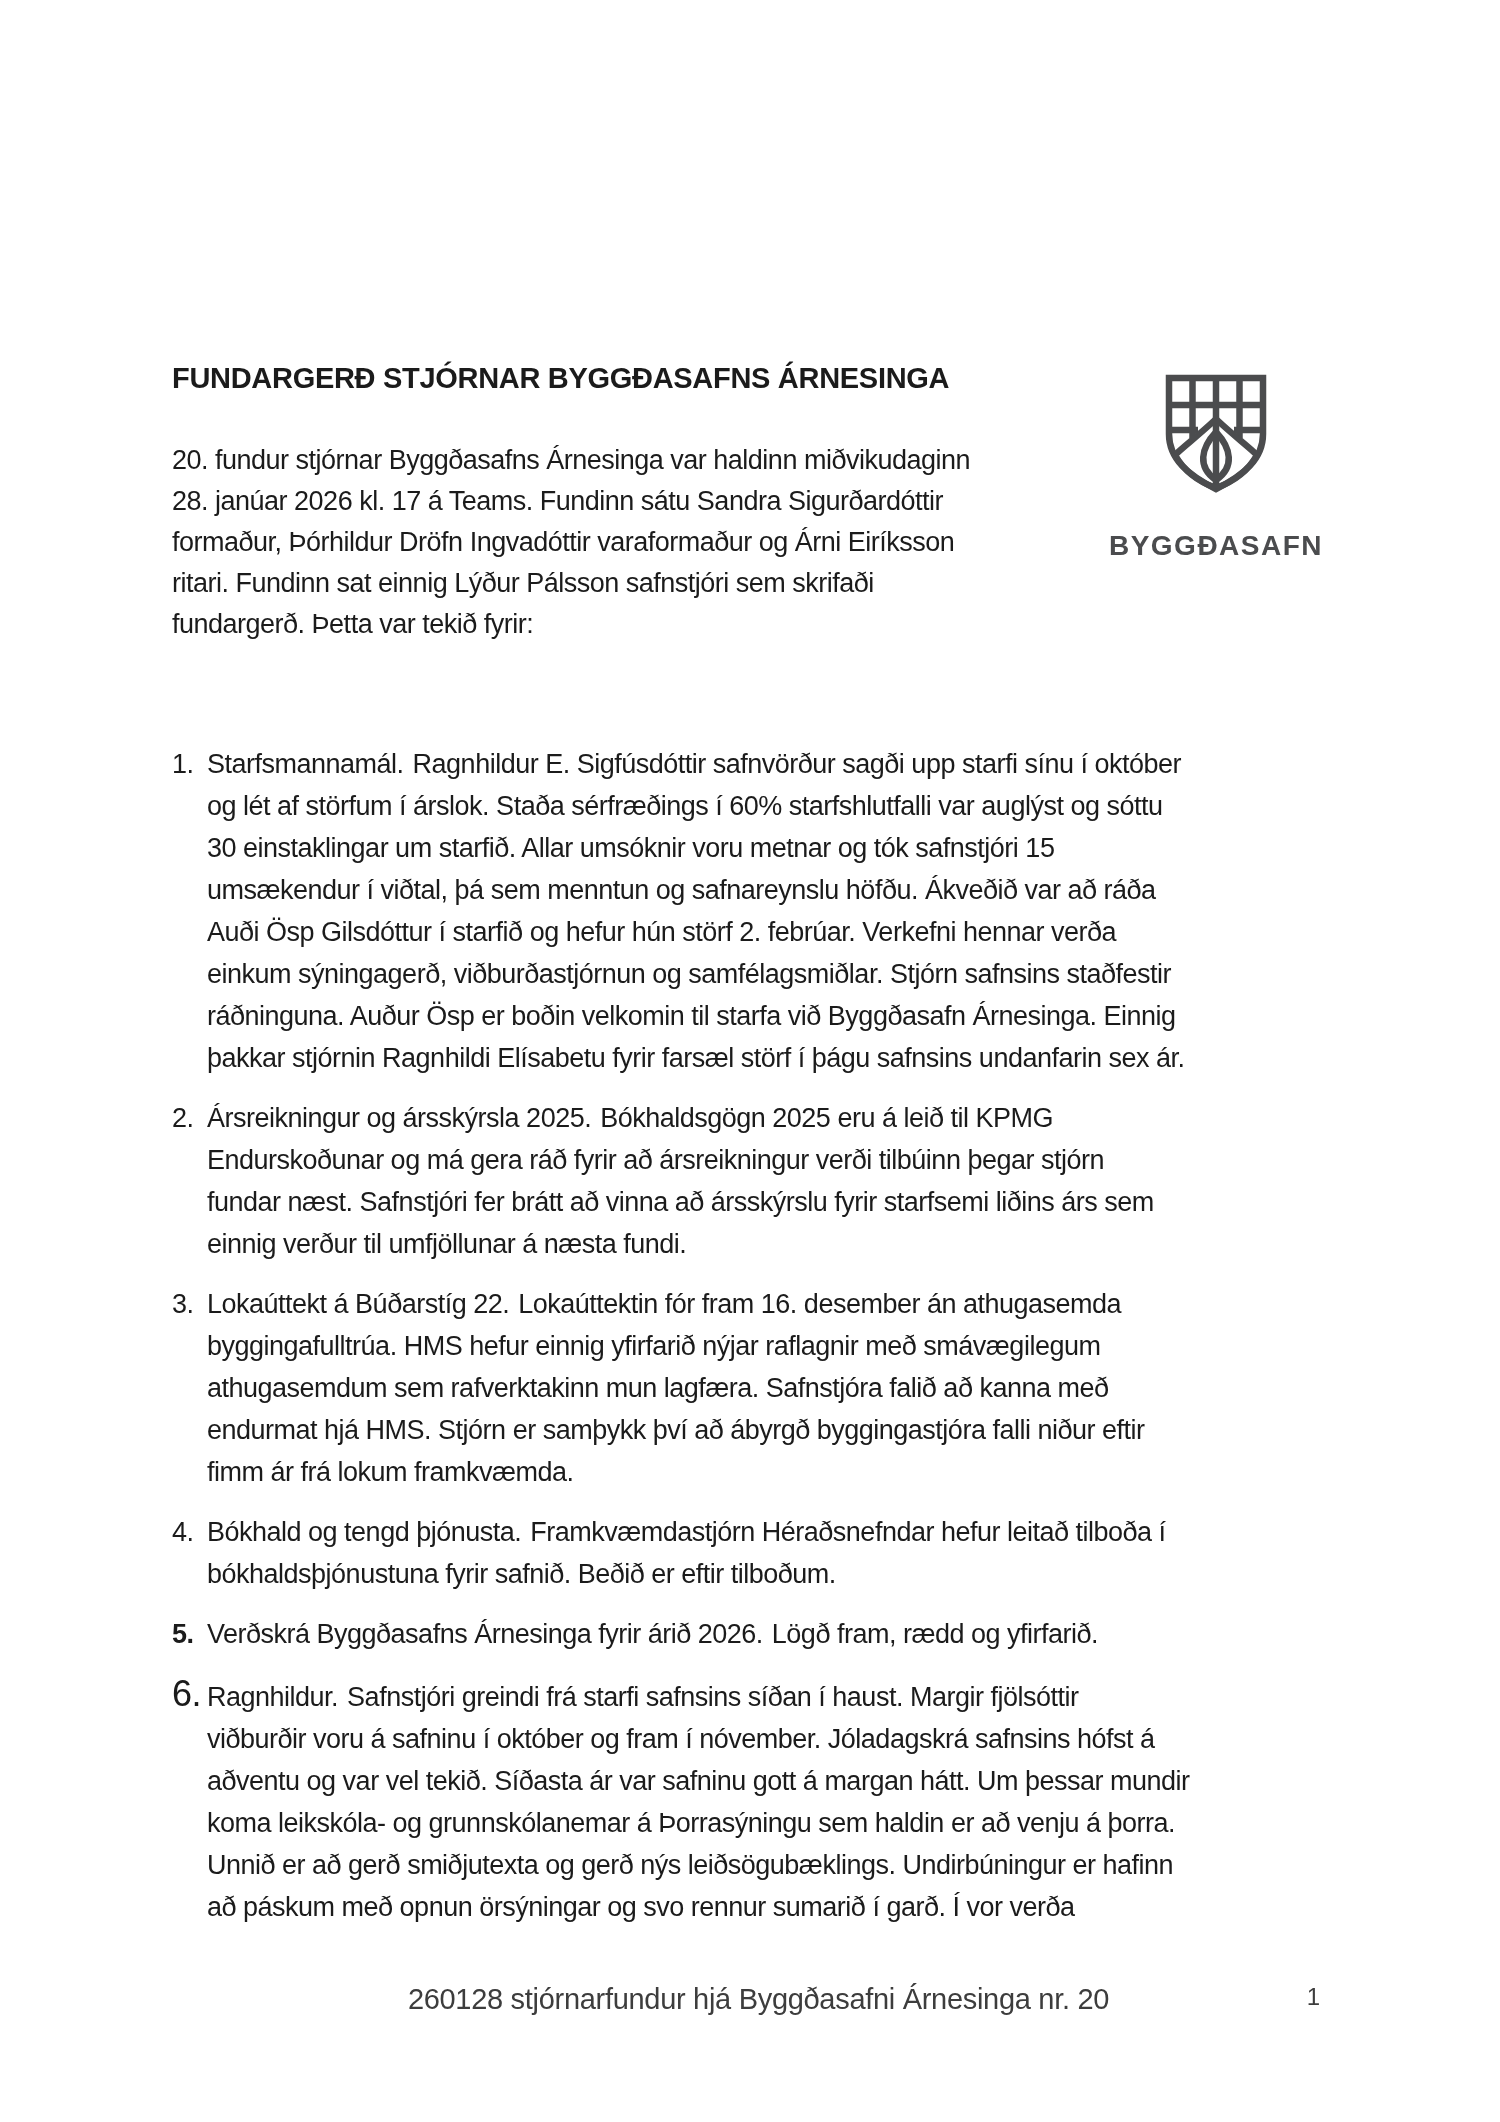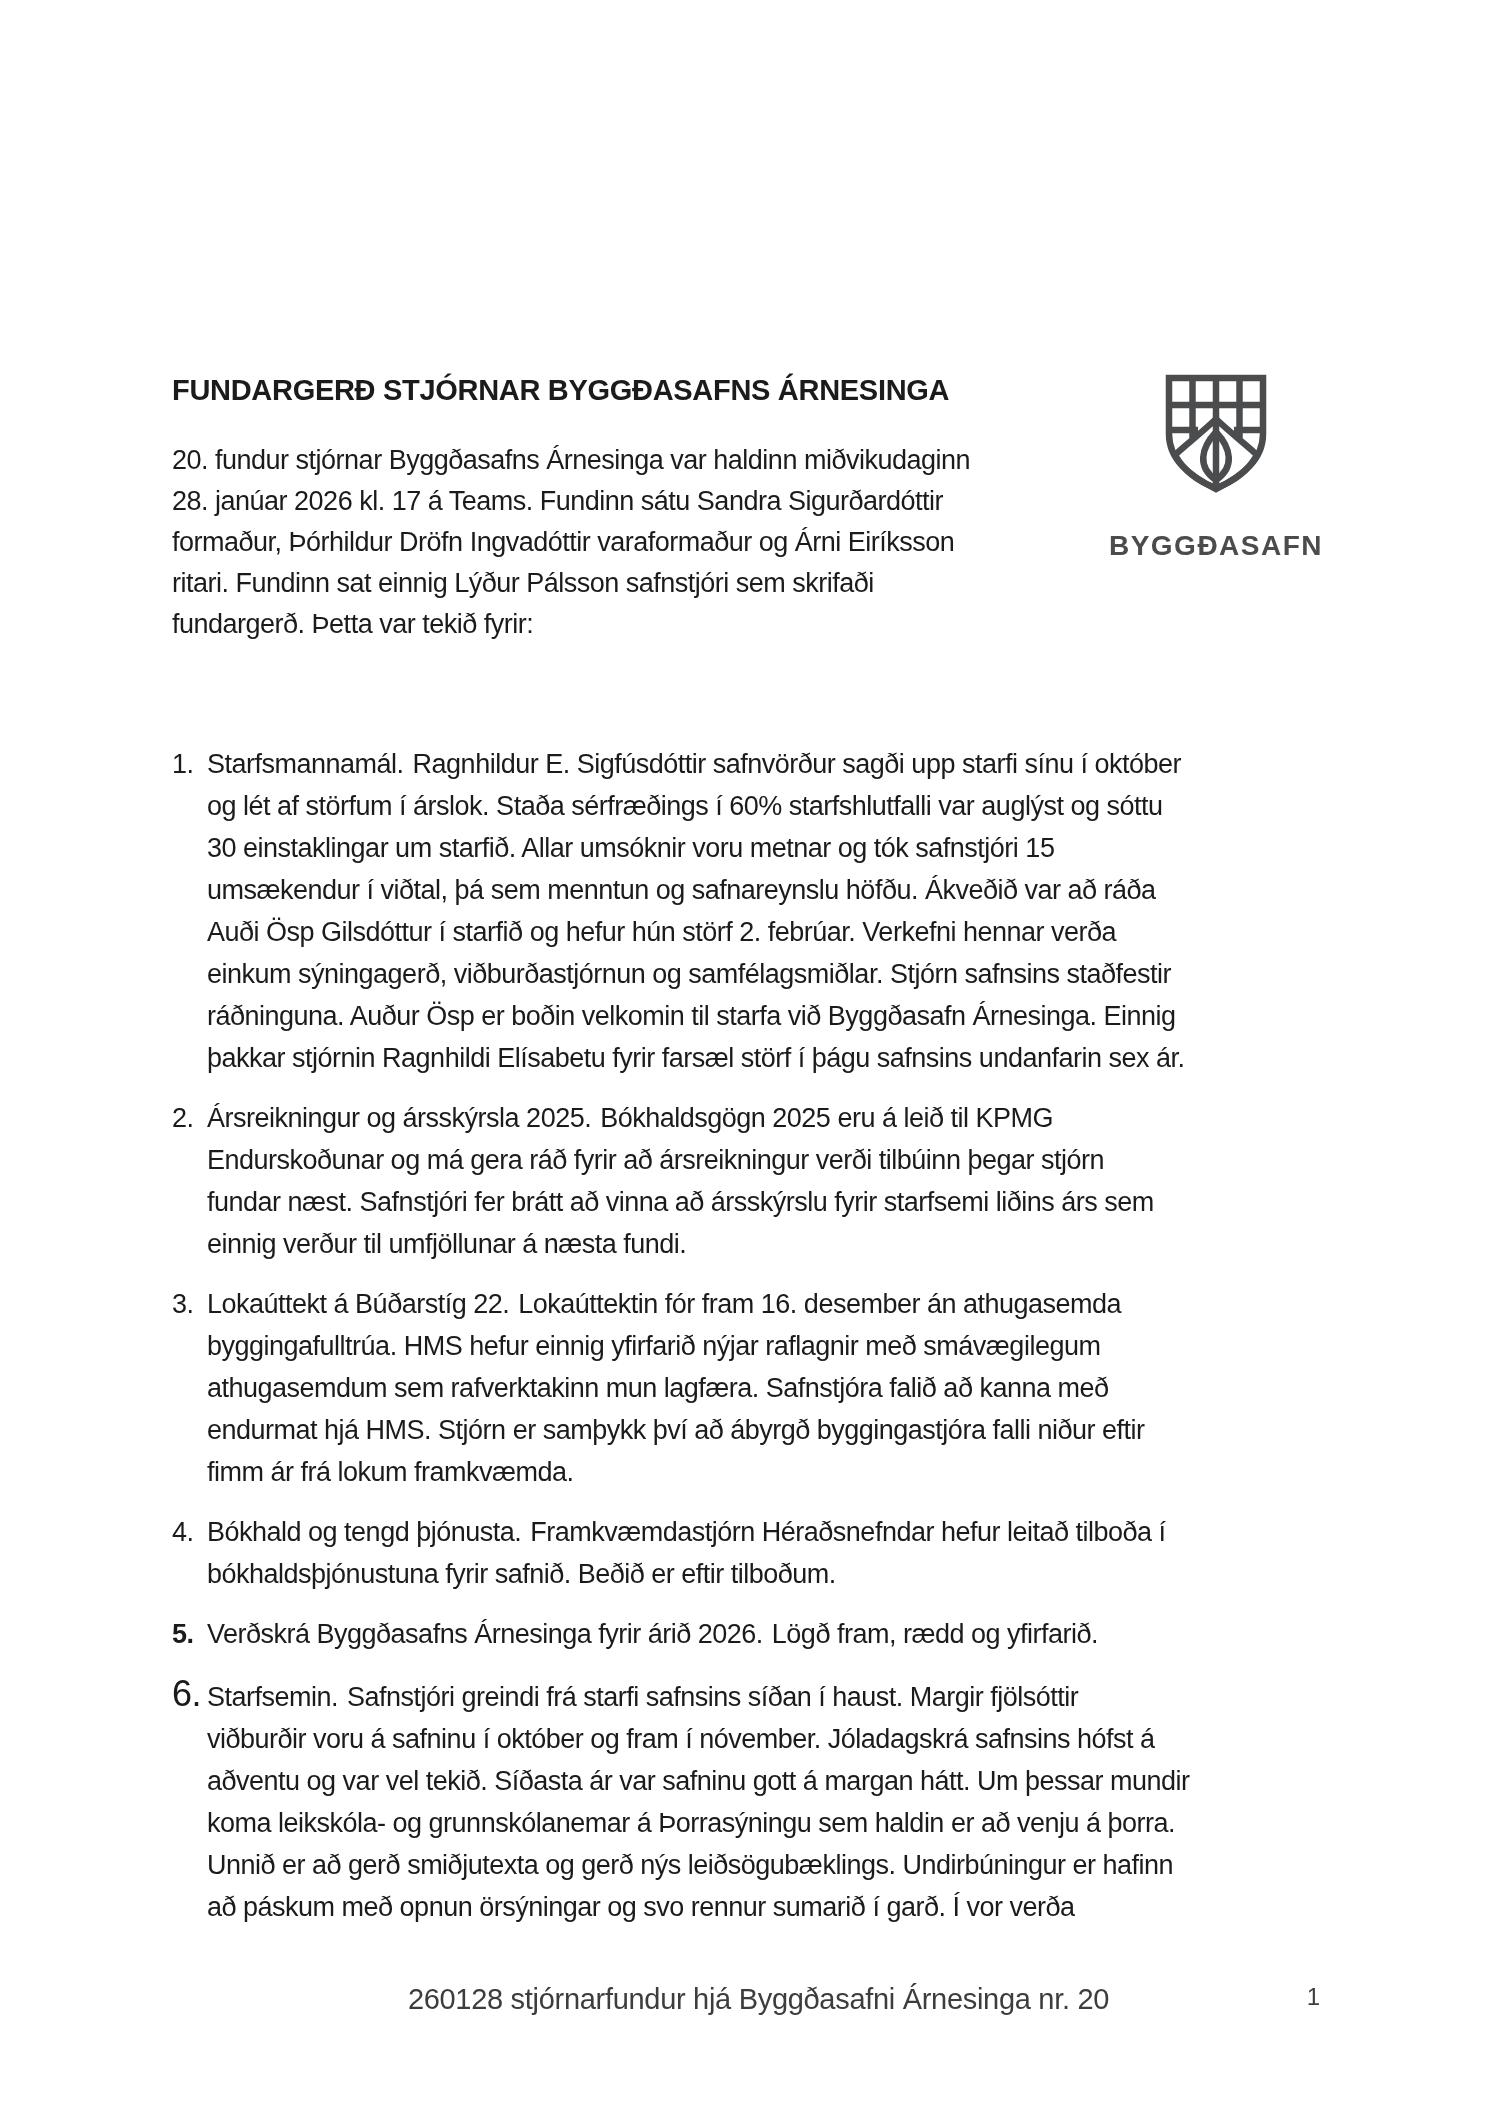--- a/index.html
+++ b/index.html
@@ -8,21 +8,21 @@
     width:1500px;
     height:2122px;
     background:#ffffff;
     font-family:"Liberation Sans","DejaVu Sans",sans-serif;
     color:#1b1b1b;
     overflow:hidden;
   }
   .doc-title{
     position:absolute;
     left:172px;
-    top:374px;
+    top:362px;
     font-size:29px;
     font-weight:bold;
     letter-spacing:-0.3px;
     white-space:nowrap;
   }
   .intro{
     position:absolute;
     left:172px;
     top:440px;
     width:900px;
@@ -164,21 +164,21 @@
 bókhaldsþjónustuna fyrir safnið. Beðið er eftir tilboðum.</span></div>
     </div>
 
     <div class="item num-bold">
       <span class="num">5.</span>
       <div class="body"><span class="item-title">Verðskrá Byggðasafns Árnesinga fyrir árið 2026.</span><span class="item-text">Lögð fram, rædd og yfirfarið.</span></div>
     </div>
 
     <div class="item num-big">
       <span class="num">6.</span>
-      <div class="body"><span class="item-title">Starfsemin.</span><span class="item-text">Safnstjóri greindi frá starfi safnsins síðan í haust. Margir fjölsóttir
+      <div class="body"><span class="item-title">Ragnhildur.</span><span class="item-text">Safnstjóri greindi frá starfi safnsins síðan í haust. Margir fjölsóttir
 viðburðir voru á safninu í október og fram í nóvember. Jóladagskrá safnsins hófst á
 aðventu og var vel tekið. Síðasta ár var safninu gott á margan hátt. Um þessar mundir
 koma leikskóla- og grunnskólanemar á Þorrasýningu sem haldin er að venju á þorra.
 Unnið er að gerð smiðjutexta og gerð nýs leiðsögubæklings.  Undirbúningur er hafinn
 að páskum með opnun örsýningar og svo rennur sumarið í garð. Í vor verða</span></div>
     </div>
 
   </div>
 
   <div class="footer">260128 stjórnarfundur hjá Byggðasafni Árnesinga nr. 20</div>

